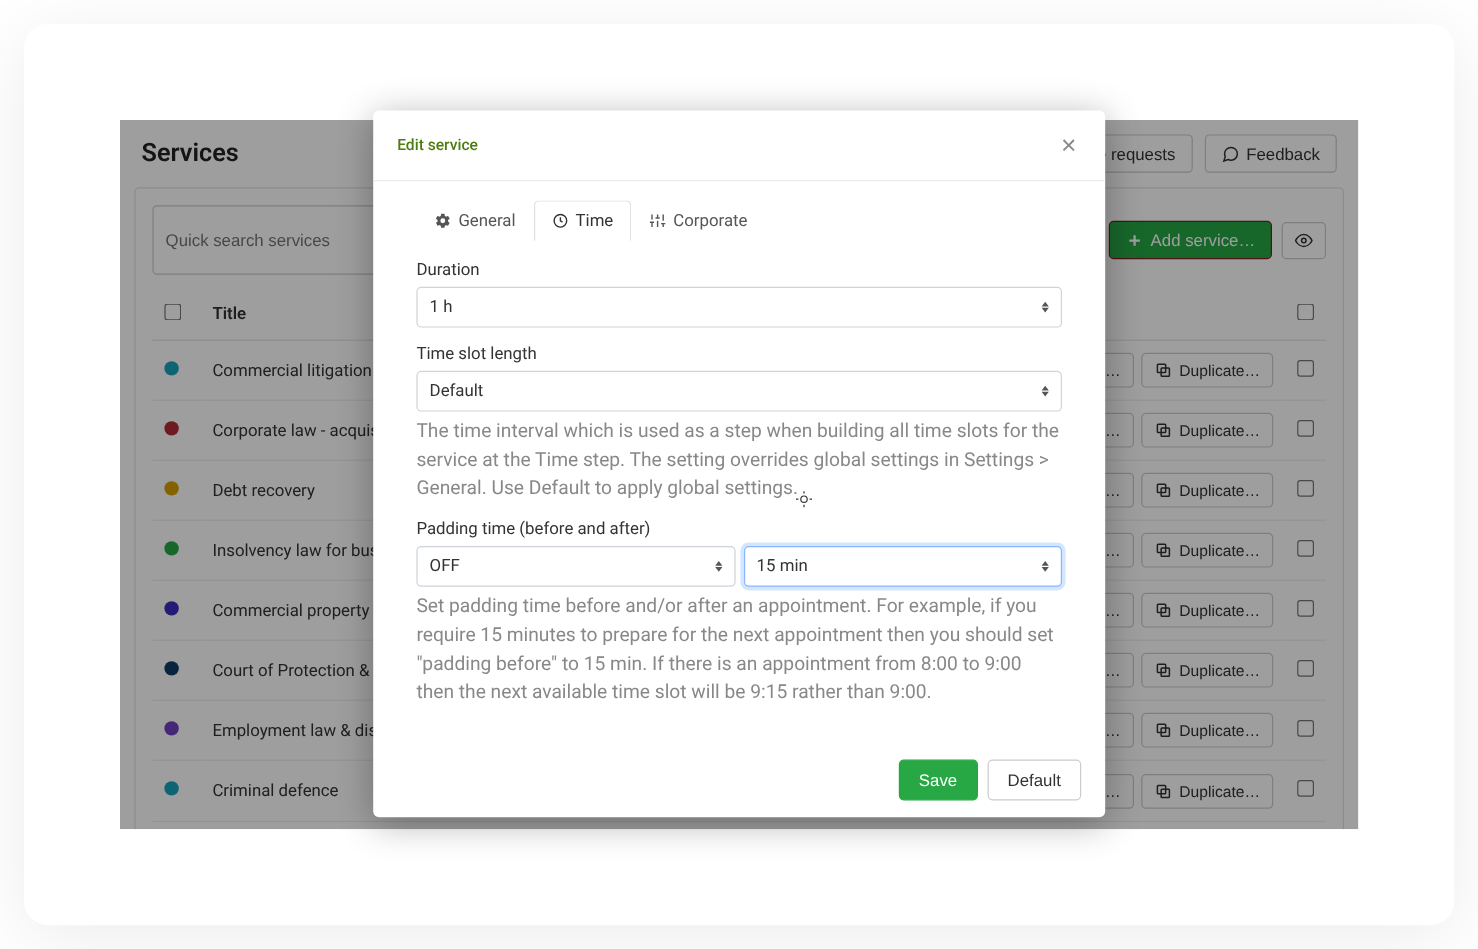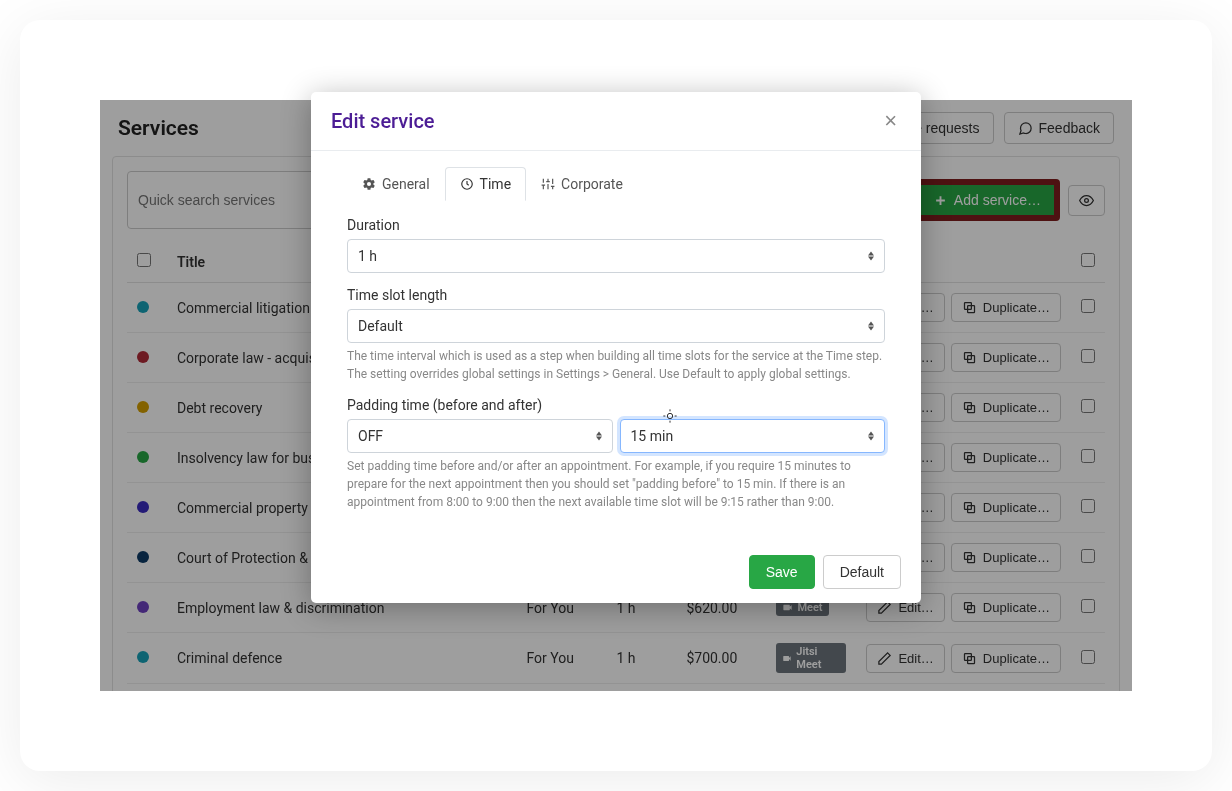--- a/index.html
+++ b/index.html
@@ -8,53 +8,53 @@
 .app-frame { position: absolute; top: 80px; left: 80px; right: 80px; bottom: 80px; background: #fff; overflow: hidden; }
 .topbar { display: flex; align-items: center; justify-content: space-between; padding: 12px 18px 0 18px; }
 .page-title { font-size: 21px; font-weight: 600; color: #222; }
 .top-actions { display: flex; gap: 10px; }
 .btn { display: inline-flex; align-items: center; gap: 6px; background: #fff; border: 1px solid #ccc; padding: 7px 13px; font-size: 14px; border-radius: 4px; cursor: pointer; color: #333; }
 .btn svg { width: 15px; height: 15px; }
 .panel { margin: 12px 12px 0 12px; border: 1px solid #e3e3e3; border-radius: 4px; background: #fff; padding: 14px; }
 .panel-top { display: flex; justify-content: space-between; align-items: center; gap: 10px; margin-bottom: 12px; }
 .search-input { width: 280px; padding: 20px 10px; border: 1px solid #ccc; border-radius: 4px; font-size: 14px; color: #666; }
 .right-actions { display: flex; gap: 8px; align-items: center; }
-.btn-green { background: #28a745; color: #fff; border: 6px solid #7f1d1d; }
+.btn-green { background: #28a745; color: #fff; border: 1px solid #7f1d1d; }
 .btn-icononly { padding: 7px 10px; }
 table.services { width: 100%; border-collapse: collapse; font-size: 14px; }
 table.services th { text-align: left; font-weight: 600; padding: 12px 10px; border-bottom: 1px solid #e3e3e3; color: #333; }
 table.services td { padding: 10px 10px; border-bottom: 1px solid #eee; color: #333; vertical-align: middle; }
 .color-dot { width: 12px; height: 12px; border-radius: 50%; display: inline-block; }
 .row-actions { display: flex; gap: 6px; justify-content: flex-end; }
 .btn-sm { padding: 6px 10px; font-size: 13px; }
 .tag-meet { display: inline-flex; align-items: center; gap: 4px; background: #6c757d; color: #fff; font-size: 11px; padding: 2px 6px; border-radius: 3px; font-weight: 600; }
 .tag-meet svg { width: 11px; height: 11px; fill: #fff; }
 .panel-footer { display: flex; justify-content: space-between; align-items: center; margin-top: 18px; }
 .page-num { background: #0d6efd; color: #fff; padding: 7px 12px; border-radius: 4px; font-size: 14px; }
 .btn-danger { background: #d9534f; color: #fff; border: 1px solid #d43f3a; }
 .checkbox { width: 14px; height: 14px; cursor: pointer; }
 .overlay { position: absolute; inset: 0; background: rgba(0,0,0,0.38); }
 .modal { position: absolute; top: 92px; left: 50%; transform: translateX(-50%); width: 610px; background: #fff; border-radius: 5px; box-shadow: 0 5px 30px rgba(0,0,0,0.3); }
 .modal-header { display: flex; justify-content: space-between; align-items: center; padding: 16px 20px; border-bottom: 1px solid #e9ecef; }
-.modal-title { font-size: 20px; font-weight: 500; color: #4c1d95; }
+.modal-title { font-size: 13px; font-weight: 500; color: #4d7c0f; }
 .close-x { font-size: 22px; color: #888; cursor: pointer; background: none; border: none; padding: 0 4px; }
 .modal-body { padding: 16px 36px; }
 .tabs { display: flex; gap: 0; margin-bottom: 16px; }
 .tab { display: inline-flex; align-items: center; gap: 6px; padding: 8px 14px; font-size: 14px; color: #555; border: 1px solid transparent; border-radius: 4px 4px 0 0; cursor: pointer; }
 .tab.active { border: 1px solid #dee2e6; border-bottom-color: #fff; color: #333; background: #fff; }
 .tab svg { width: 14px; height: 14px; }
 .form-group { margin-bottom: 14px; }
 .form-label { display: block; font-size: 14px; color: #333; margin-bottom: 6px; }
 .form-select { position: relative; width: 100%; border: 1px solid #ced4da; border-radius: 4px; padding: 8px 28px 8px 10px; font-size: 14px; color: #333; background: #fff; cursor: pointer; }
 .form-select.focused { border-color: #86b7fe; box-shadow: 0 0 0 3px rgba(13,110,253,0.18); }
 .select-caret { position: absolute; right: 10px; top: 50%; transform: translateY(-50%); display: flex; flex-direction: column; gap: 1px; }
 .select-caret::before, .select-caret::after { content: ""; width: 0; height: 0; border-left: 3px solid transparent; border-right: 3px solid transparent; }
 .select-caret::before { border-bottom: 4px solid #555; }
 .select-caret::after { border-top: 4px solid #555; }
-.help-text { font-size: 12px; color: #888; line-height: 1.5; margin-top: 4px; }
+.help-text { font-size: 16px; color: #888; line-height: 1.5; margin-top: 4px; }
 .two-col { display: flex; gap: 7px; }
 .two-col > * { flex: 1; }
 .modal-footer { display: flex; justify-content: flex-end; gap: 8px; padding: 14px 20px; }
 .btn-primary-green { background: #28a745; color: #fff; border: 1px solid #28a745; padding: 8px 16px; border-radius: 4px; font-size: 14px; cursor: pointer; }
 .btn-cancel { background: #fff; color: #333; border: 1px solid #ccc; padding: 8px 16px; border-radius: 4px; font-size: 14px; cursor: pointer; }
 .cursor { position: absolute; width: 16px; height: 16px; pointer-events: none; }
 .cursor svg { width: 16px; height: 16px; }
 </style>
 </head>
 <body>

